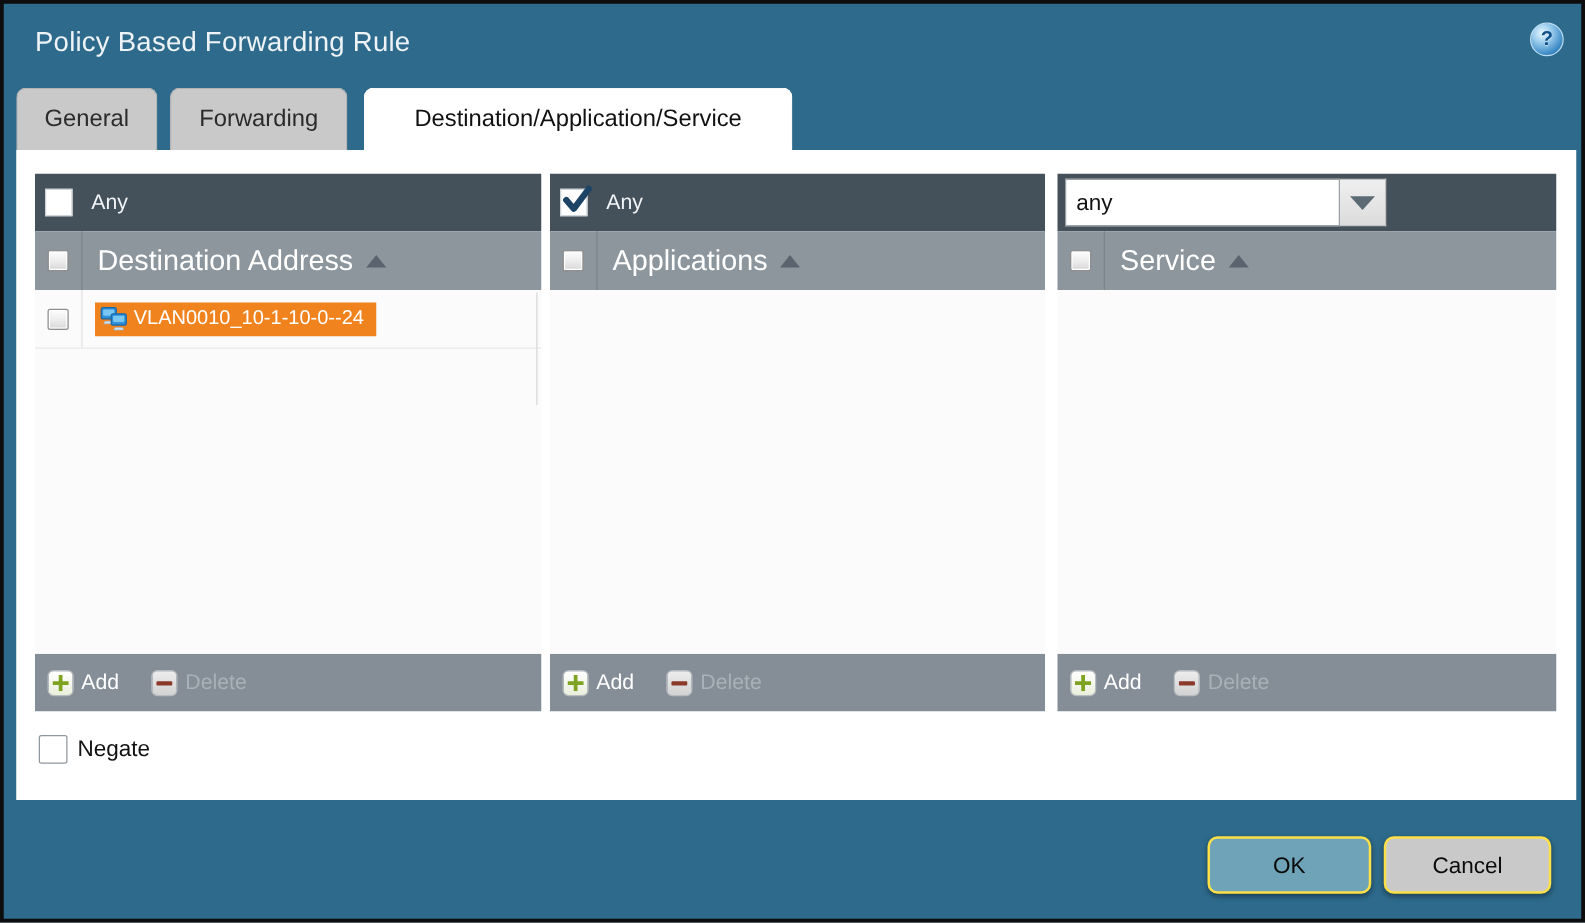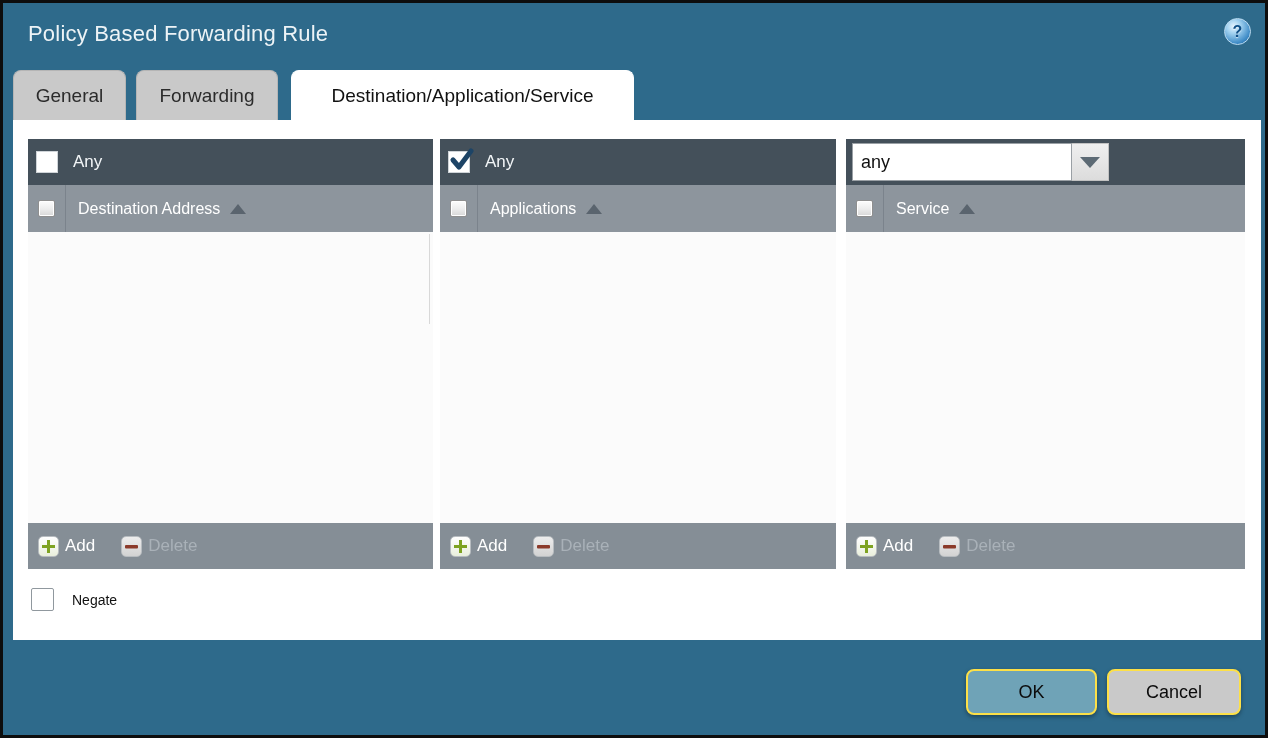--- a/index.html
+++ b/index.html
@@ -44,21 +44,21 @@
     position:relative; cursor:pointer; flex:0 0 auto;
   }
   .cb-any.checked svg { position:absolute; left:-1px; top:-5px; }
   .colhead { height:47px; background:#8d959d; display:flex; align-items:center; }
   .cb-cell { width:38px; height:100%; display:flex; align-items:center; justify-content:center; border-right:1px solid #7b838c; flex:0 0 auto; }
   .cb-small {
     width:17px; height:17px; border:1px solid #8f8f8f; border-radius:2px;
     background:linear-gradient(180deg,#fdfdfd 0%,#ececec 55%,#d7d7d7 100%);
     box-shadow:inset 0 0 0 1px #ffffff; cursor:pointer;
   }
-  .colhead .lbl { color:#ffffff; font-size:16px; margin-left:12px; cursor:pointer; }
+  .colhead .lbl { color:#ffffff; font-size:23px; margin-left:12px; cursor:pointer; }
   .sort-up { width:0; height:0; border-left:8px solid transparent; border-right:8px solid transparent; border-bottom:10px solid #5a646e; margin-left:10px; cursor:pointer; }
   .list { height:291px; background:#fbfbfb; position:relative; overflow:hidden; }
   .row { height:47px; display:flex; align-items:center; border-bottom:1px solid #e9e9e9; }
   .row.alt { background:#eef1f4; }
   .row .cb-cell { border-right:1px solid #e2e2e2; }
   .chip {
     margin-left:10px; height:27px; display:inline-flex; align-items:center;
     padding:0 10px 0 4px; color:#ffffff; font-size:16px; cursor:pointer;
   }
   .chip svg { margin-right:5px; }
@@ -73,21 +73,21 @@
   .ic-btn.add-ic { background:linear-gradient(180deg,#ffffff,#e9efdc); }
   .ic-btn.del-ic { background:linear-gradient(180deg,#ededed,#d2d2d2); }
   
   .dropdown { display:flex; margin-left:6px; height:38px; cursor:pointer; }
   .dd-input { width:220px; height:38px; background:#ffffff; border:1px solid #9aa0a5; display:flex; align-items:center; padding-left:8px; font-size:18px; color:#111; }
   .dd-btn { width:37px; height:38px; background:linear-gradient(180deg,#efefef,#dcdcdc); border:1px solid #c2c2c2; border-left:none; display:flex; align-items:center; justify-content:center; }
   .dd-arrow { width:0; height:0; border-left:10px solid transparent; border-right:10px solid transparent; border-top:11px solid #5c6a74; }
   
   .negate { position:absolute; left:18px; top:468px; display:flex; align-items:center; }
   .cb-negate { width:23px; height:23px; background:#ffffff; border:1px solid #90989e; border-radius:2px; cursor:pointer; }
-  .negate .lbl { font-size:14px; color:#111; margin-left:18px; }
+  .negate .lbl { font-size:18px; color:#111; margin-left:8px; }
   
   .btn {
     position:absolute; top:666px; height:46px; border-radius:8px; border:2px solid #fde047;
     display:flex; align-items:center; justify-content:center; font-size:18px; color:#0b0b0b;
     cursor:pointer; box-shadow:0 2px 4px rgba(0,0,0,.35);
   }
   .btn.ok { left:963px; width:131px; background:#6fa3b7; }
   .btn.cancel { left:1104px; width:134px; background:#c9c9c9; }
 </style>
 </head>
@@ -112,20 +112,36 @@
       <span class="lbl">Any</span>
     </div>
     <div class="colhead">
       <div class="cb-cell">
           <div class="cb-small"></div>
         </div>
       <span class="lbl">Destination Address</span>
       <div class="sort-up"></div>
     </div>
     <div class="list">
+      <div class="row">
+        <div class="cb-cell">
+            <div class="cb-small"></div>
+          </div>
+        <div class="chip" style="background:#f0831e;">
+          <svg width="22" height="20" viewBox="0 0 22 20">
+            <rect x="1" y="1" width="12" height="9" rx="1.5" fill="#2f8fd8" stroke="#1767a8"></rect>
+            <rect x="2.5" y="2.5" width="9" height="5" rx="1" fill="#79c7f2"></rect>
+            <path d="M4 12 L10 12 L11 14 L3 14 Z" fill="#cfe4f2" stroke="#9ab7cc" stroke-width=".5"></path>
+            <rect x="9" y="6" width="12" height="9" rx="1.5" fill="#2f8fd8" stroke="#1767a8"></rect>
+            <rect x="10.5" y="7.5" width="9" height="5" rx="1" fill="#79c7f2"></rect>
+            <path d="M12 17 L18 17 L19 19 L11 19 Z" fill="#cfe4f2" stroke="#9ab7cc" stroke-width=".5"></path>
+          </svg>
+          <span>VLAN0010_10-1-10-0--24</span>
+        </div>
+      </div>
       <div class="scroll-track"></div>
     </div>
     <div class="colfoot">
       <div class="action add">
         <div class="ic-btn add-ic">
           <svg width="13" height="13" viewBox="0 0 13 13">
               <path d="M5 0 h3 v5 h5 v3 h-5 v5 h-3 v-5 h-5 v-3 h5 z" fill="#7ea321"></path>
             </svg>
         </div>
         <span class="txt">Add</span>

